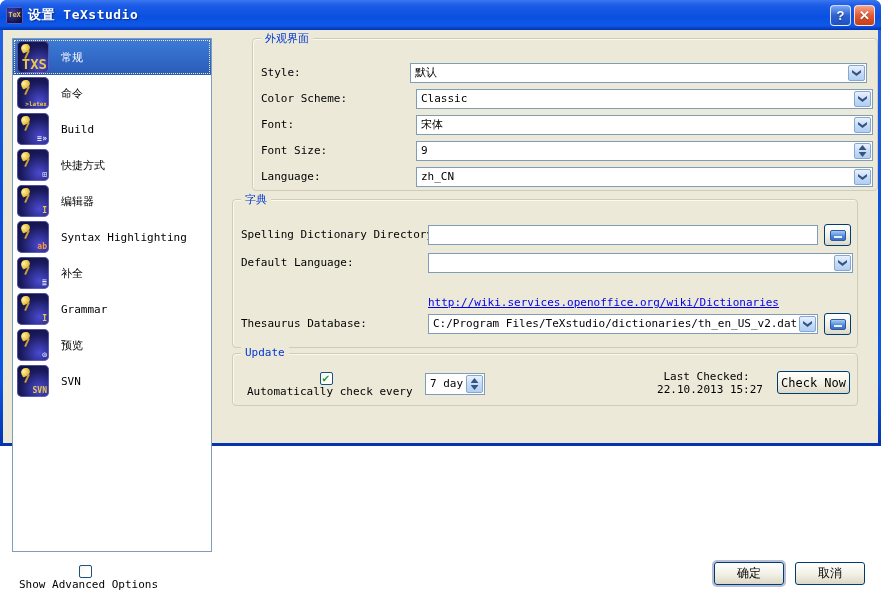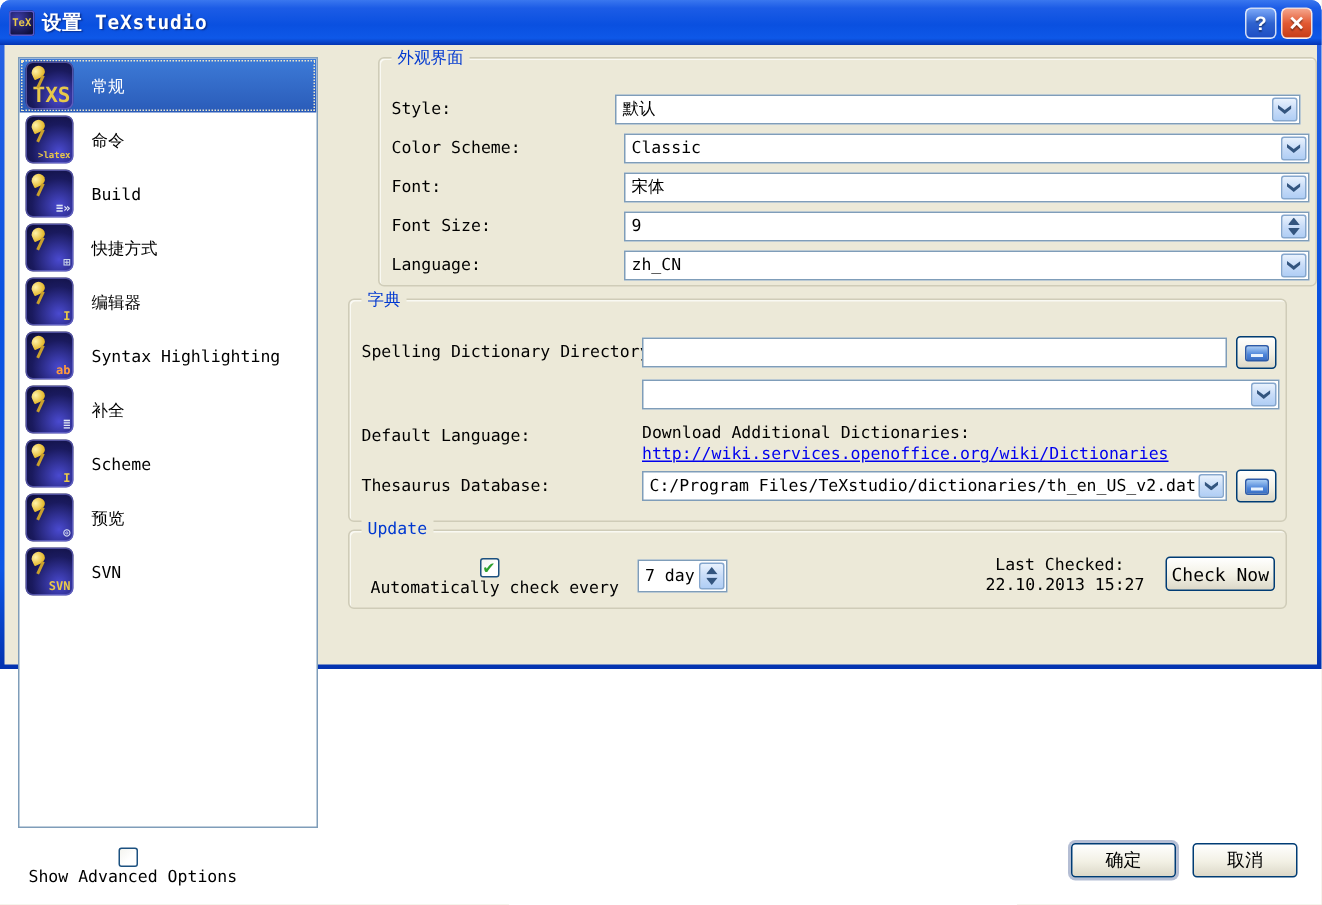--- a/index.html
+++ b/index.html
@@ -143,21 +143,21 @@
         <div class="side-row">
           <div class="side-icon">
             <span class="side-glyph" style="color: rgb(223, 230, 245); font-size: 8px;">≣</span>
           </div>
           <div class="side-label">补全</div>
         </div>
         <div class="side-row">
           <div class="side-icon">
             <span class="side-glyph" style="color: rgb(232, 200, 74); font-size: 8px;">I</span>
           </div>
-          <div class="side-label">Scheme</div>
+          <div class="side-label">Grammar</div>
         </div>
         <div class="side-row">
           <div class="side-icon">
             <span class="side-glyph" style="color: rgb(223, 230, 245); font-size: 8px;">◎</span>
           </div>
           <div class="side-label">预览</div>
         </div>
         <div class="side-row">
           <div class="side-icon">
             <span class="side-glyph" style="color: rgb(232, 200, 74); font-size: 8px;">SVN</span>
@@ -212,29 +212,28 @@
       <div class="group-title">字典</div>
 
       <div class="flabel" style="top:25px;">Spelling Dictionary Directory:</div>
       <div class="field" style="left:195px; top:25px; width:390px;">
         <div class="val" style="right:4px;"></div>
       </div>
       <div class="browse-btn" style="left:591px; top:24px;">
         <div class="drive-icon"></div>
       </div>
 
-      <div class="flabel" style="top:53px;margin-top:28px;">Default Language:</div>
+      <div class="flabel" style="top:53px;">Default Language:</div>
       <div class="field" style="left:195px; top:53px; width:425px;">
         <div class="val"></div>
         <div class="drop-btn">
             <div class="chev"></div>
           </div>
       </div>
 
-      <div class="flabel" style="left:195px; top:79px;">Download Additional Dictionaries:</div>
       <div class="flabel link" style="left:195px; top:93px;">http://wiki.services.openoffice.org/wiki/Dictionaries</div>
 
       <div class="flabel" style="top:114px;">Thesaurus Database:</div>
       <div class="field" style="left:195px; top:114px; width:390px;">
         <div class="val">C:/Program Files/TeXstudio/dictionaries/th_en_US_v2.dat</div>
         <div class="drop-btn">
             <div class="chev"></div>
           </div>
       </div>
       <div class="browse-btn" style="left:591px; top:113px;">

